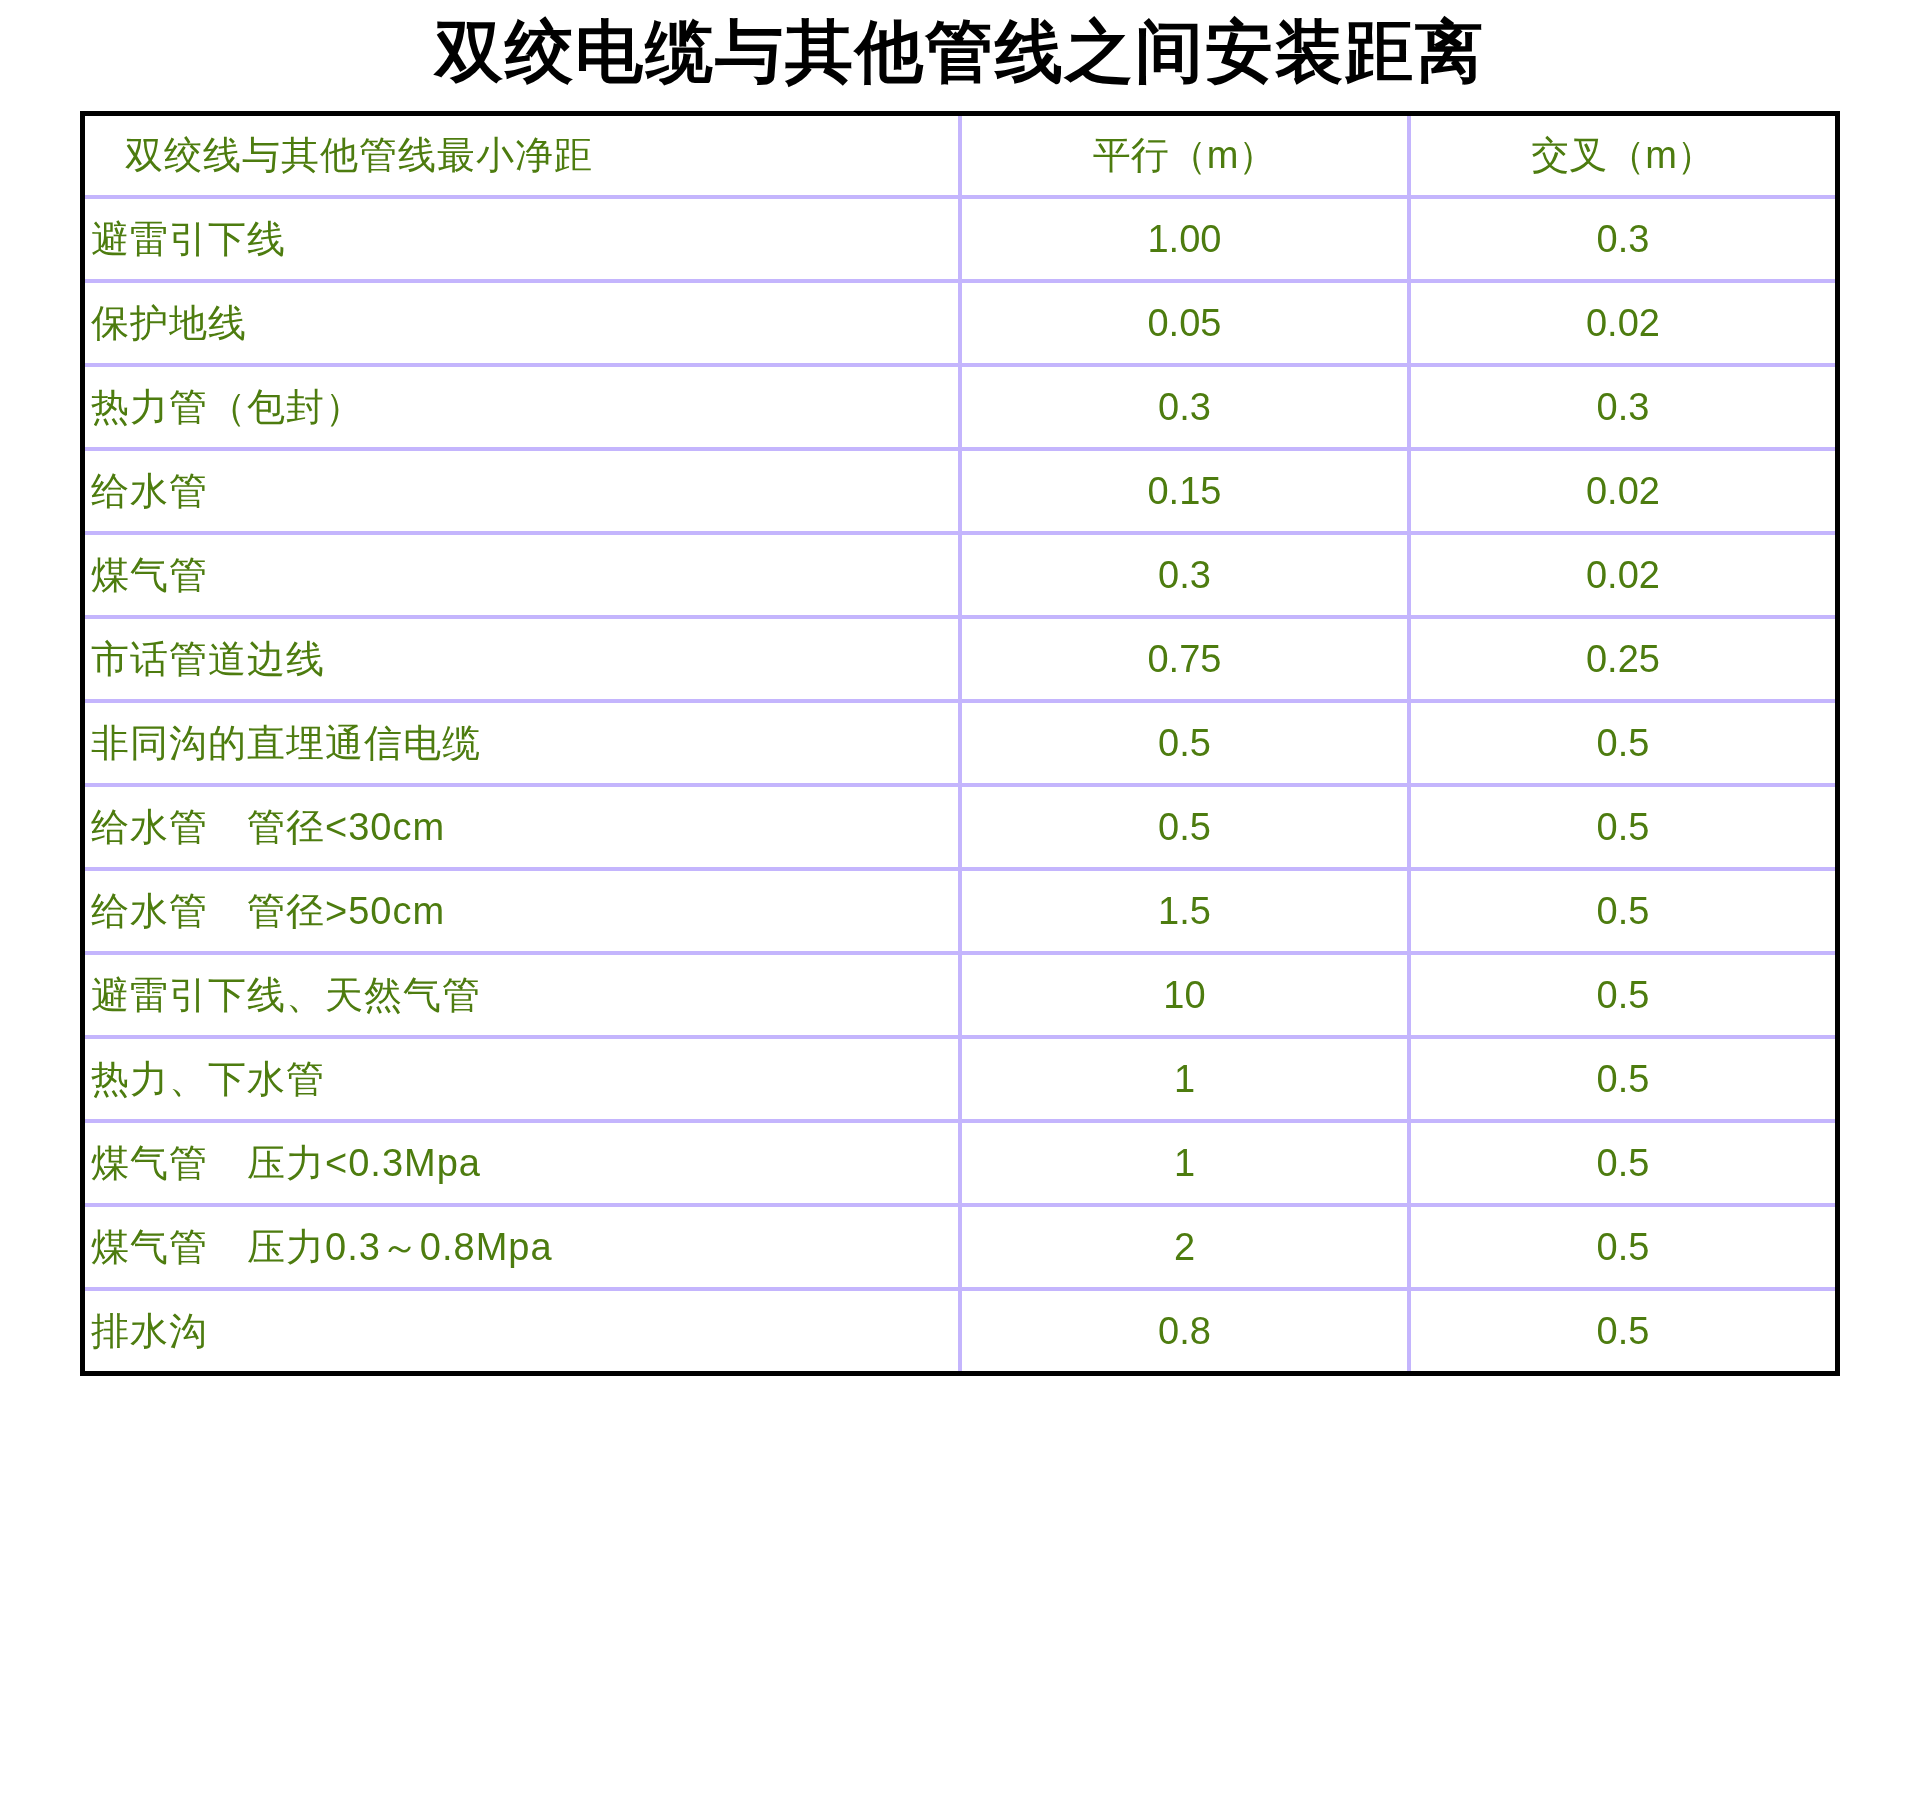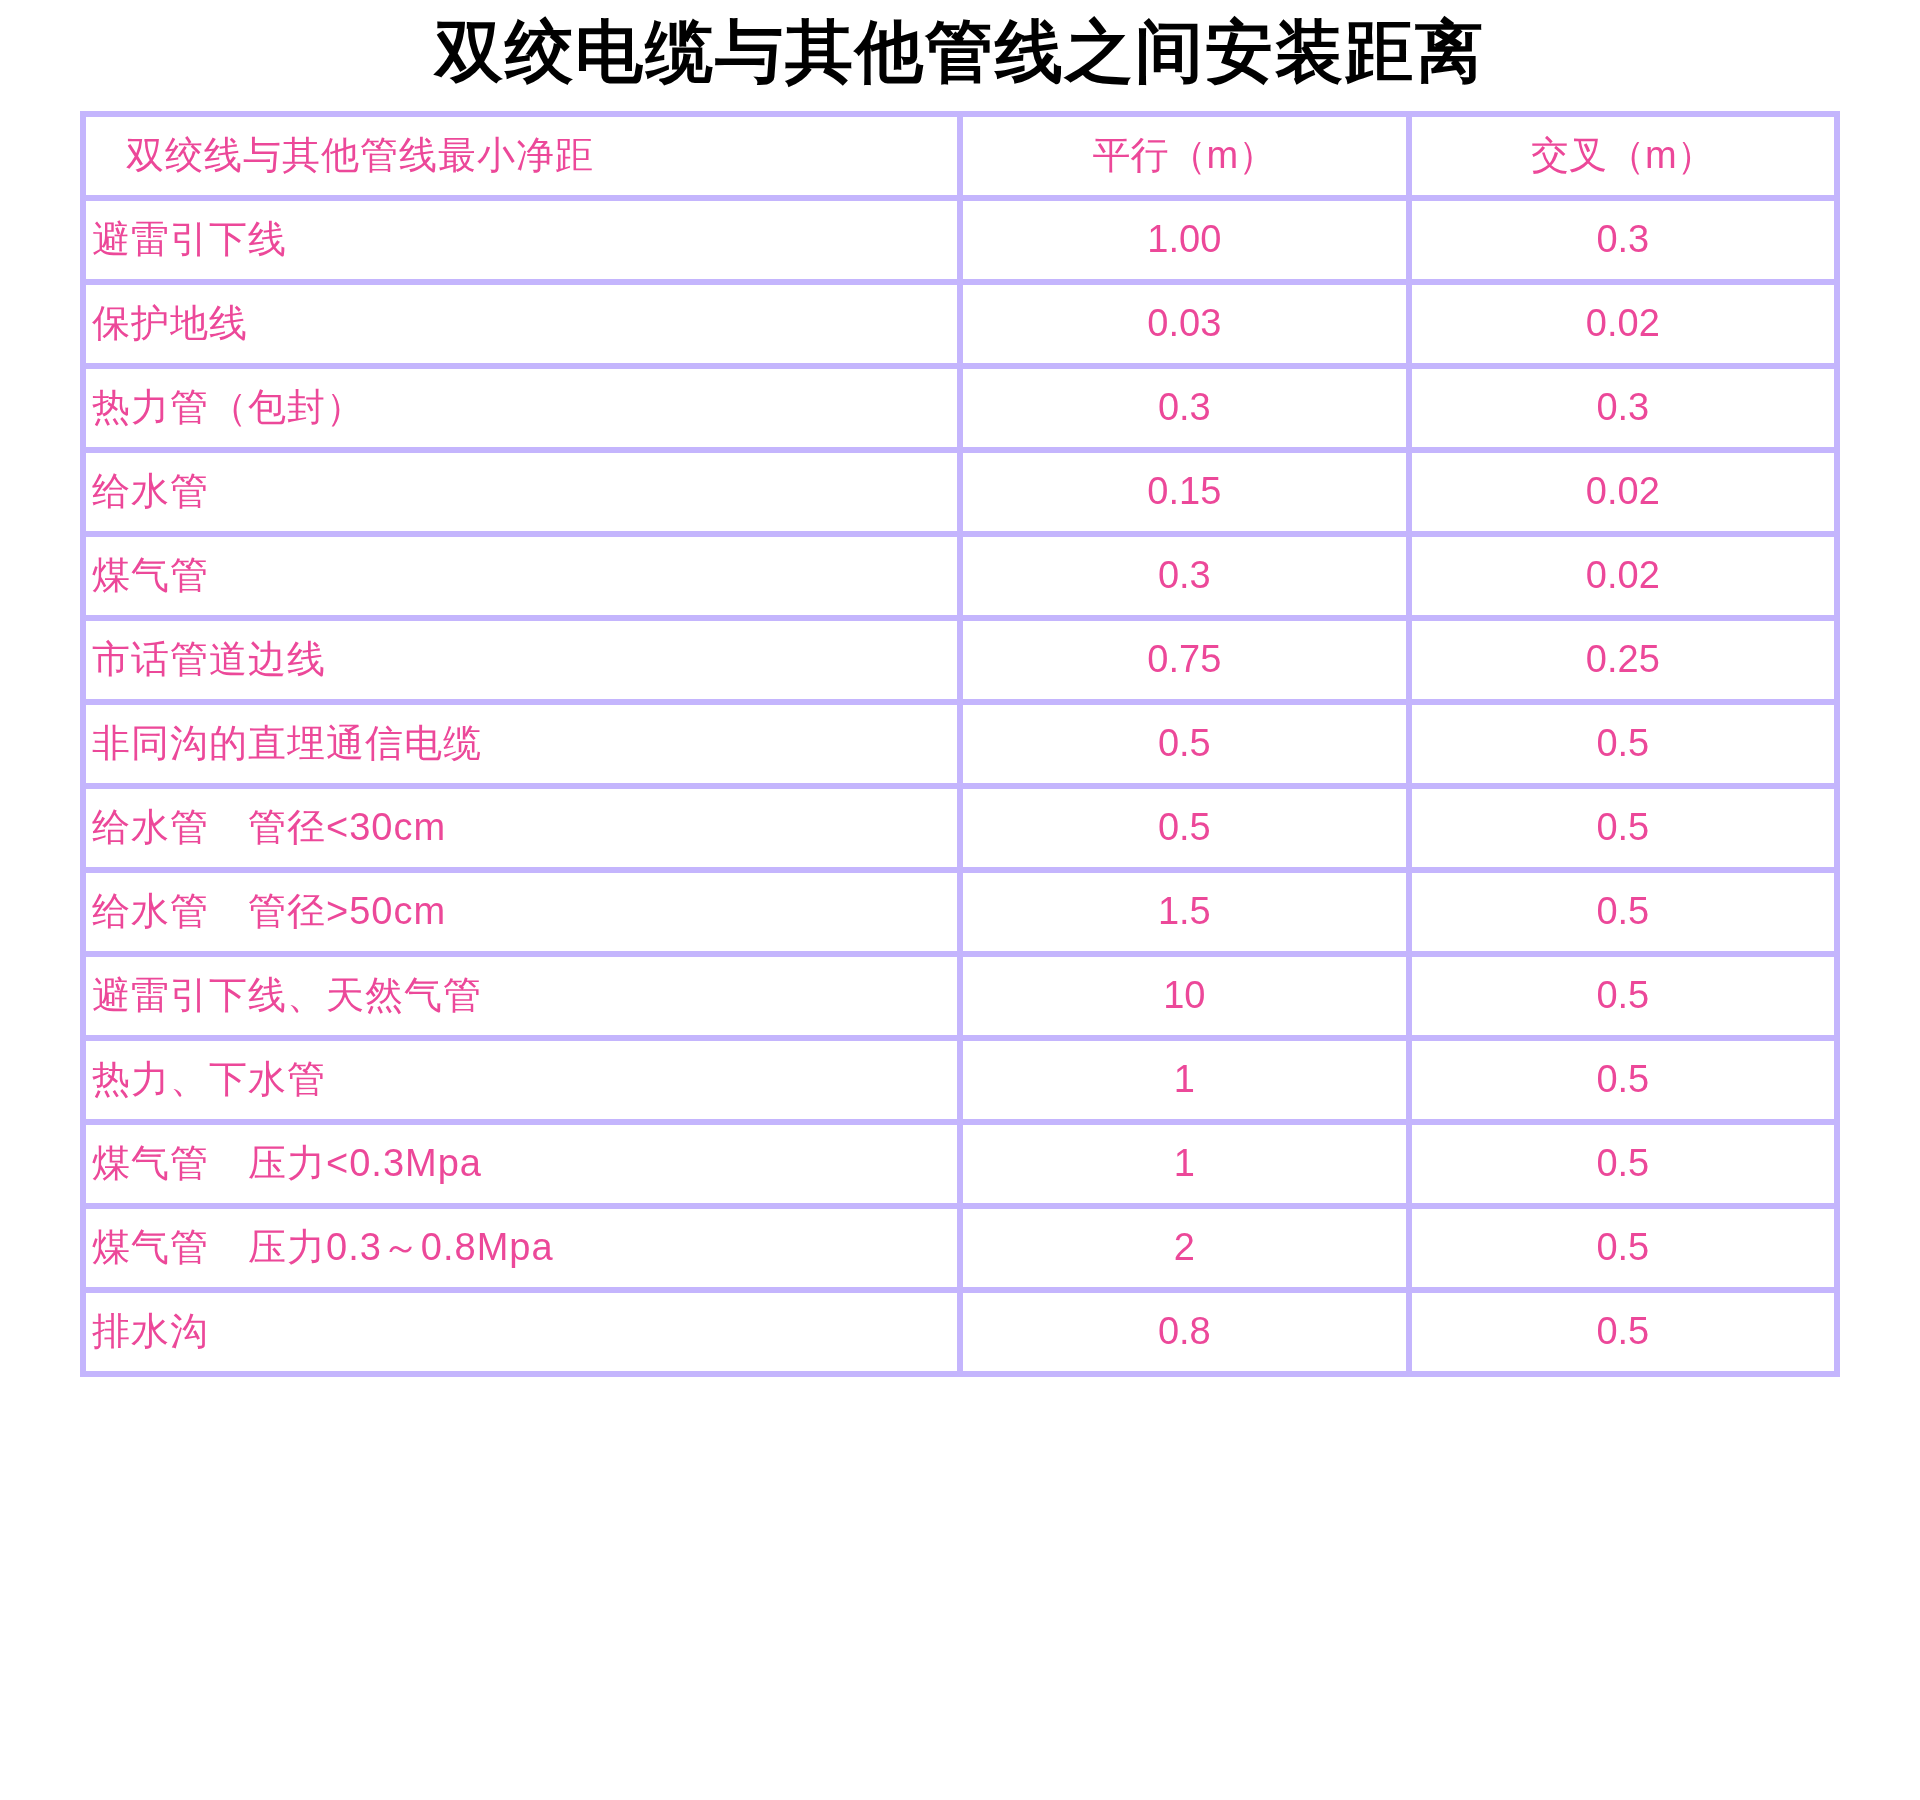--- a/index.html
+++ b/index.html
@@ -33,25 +33,25 @@
     margin: 0 auto;
     width: 1760px;
   }
   table.dist-table {
     width: 1760px;
     border-collapse: collapse;
     table-layout: fixed;
     border: 5px solid #000;
   }
   table.dist-table td {
-    border: 6px solid #c4b5fd;
+    border: 4px solid #c4b5fd;
     height: 84px;
     padding: 0 6px;
     font-size: 38px;
-    color: #ec4899;
+    color: #4d7c0f;
     box-sizing: border-box;
   }
   td.c-label {
     width: 860px;
     text-align: left;
     padding-left: 34px;
     letter-spacing: 1px;
   }
   td.c-parallel {
     width: 440px;
@@ -83,21 +83,21 @@
             <td class="c-parallel">平行（m）</td>
             <td class="c-cross">交叉（m）</td>
           </tr>
           <tr>
             <td class="c-label">避雷引下线</td>
             <td class="c-parallel">1.00</td>
             <td class="c-cross">0.3</td>
           </tr>
           <tr>
             <td class="c-label">保护地线</td>
-            <td class="c-parallel">0.03</td>
+            <td class="c-parallel">0.05</td>
             <td class="c-cross">0.02</td>
           </tr>
           <tr>
             <td class="c-label">热力管（包封）</td>
             <td class="c-parallel">0.3</td>
             <td class="c-cross">0.3</td>
           </tr>
           <tr>
             <td class="c-label">给水管</td>
             <td class="c-parallel">0.15</td>

